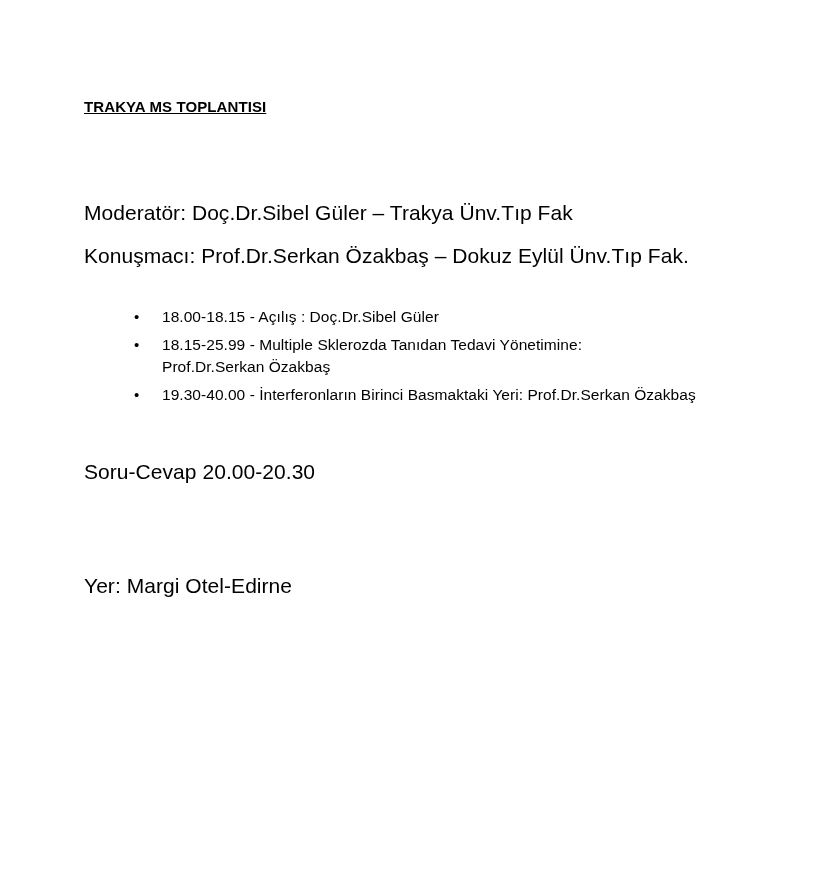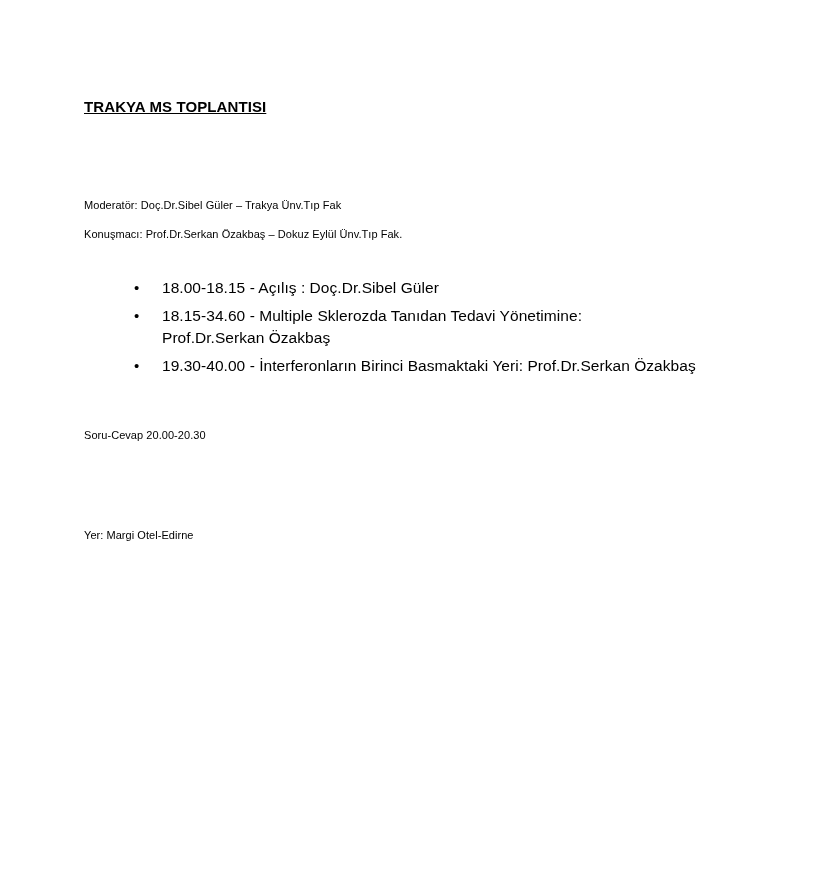--- a/index.html
+++ b/index.html
@@ -27,21 +27,21 @@
     text-decoration: underline;
     letter-spacing: 0.1px;
     margin: 0;
     padding-top: 98px;
     line-height: 1.2;
   }
   .intro {
     margin-top: 82px;
   }
   .para {
-    font-size: 11px;
+    font-size: 21px;
     line-height: 1.45;
     margin: 0 0 13px 0;
     letter-spacing: 0.05px;
   }
   .agenda {
     list-style: none;
     margin: 34px 0 0 0;
     padding: 0;
   }
   .agenda li {
@@ -81,21 +81,21 @@
     <p class="para">Konuşmacı: Prof.Dr.Serkan Özakbaş – Dokuz Eylül Ünv.Tıp Fak.</p>
   </div>
 
   <ul class="agenda">
     <li>
       <span class="bullet">•</span>
       <span>18.00-18.15 - Açılış :  Doç.Dr.Sibel Güler</span>
     </li>
     <li>
       <span class="bullet">•</span>
-      <span>18.15-34.60 - Multiple Sklerozda Tanıdan Tedavi Yönetimine:</span>
+      <span>18.15-25.99 - Multiple Sklerozda Tanıdan Tedavi Yönetimine:</span>
       <span class="line2">Prof.Dr.Serkan Özakbaş</span>
     </li>
     <li>
       <span class="bullet">•</span>
       <span>19.30-40.00 - İnterferonların Birinci Basmaktaki Yeri: Prof.Dr.Serkan Özakbaş</span>
     </li>
   </ul>
 
   <div class="section-gap-a">
     <p class="para">Soru-Cevap 20.00-20.30</p>

